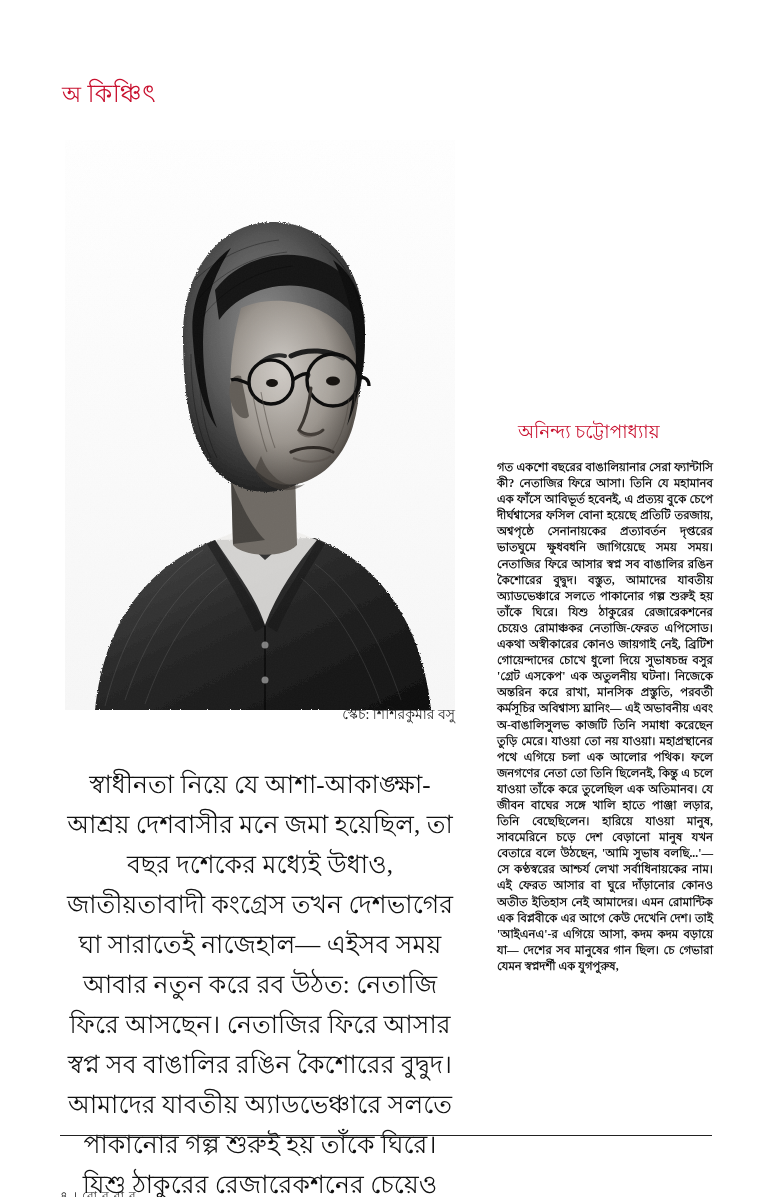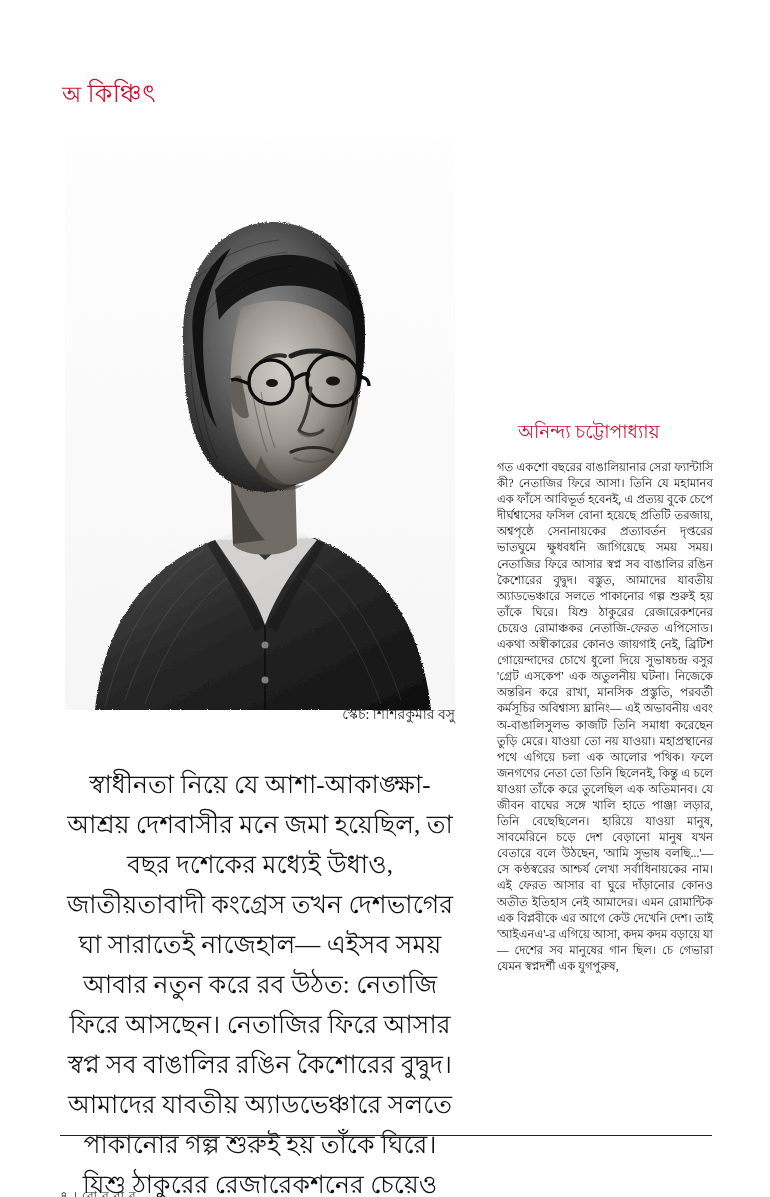--- a/index.html
+++ b/index.html
@@ -96,20 +96,21 @@
     width: 216px;
     font-family: "Liberation Serif", serif;
     font-size: 11.6px;
     line-height: 16.1px;
     text-align: justify;
     color: #111111;
     hyphens: none;
   }
   .body-col p {
     margin: 0;
+    font-weight: bold;
   }
 
   
   .footer-rule {
     position: absolute;
     left: 60px;
     top: 1135px;
     width: 652px;
     height: 1px;
     background: #222222;

